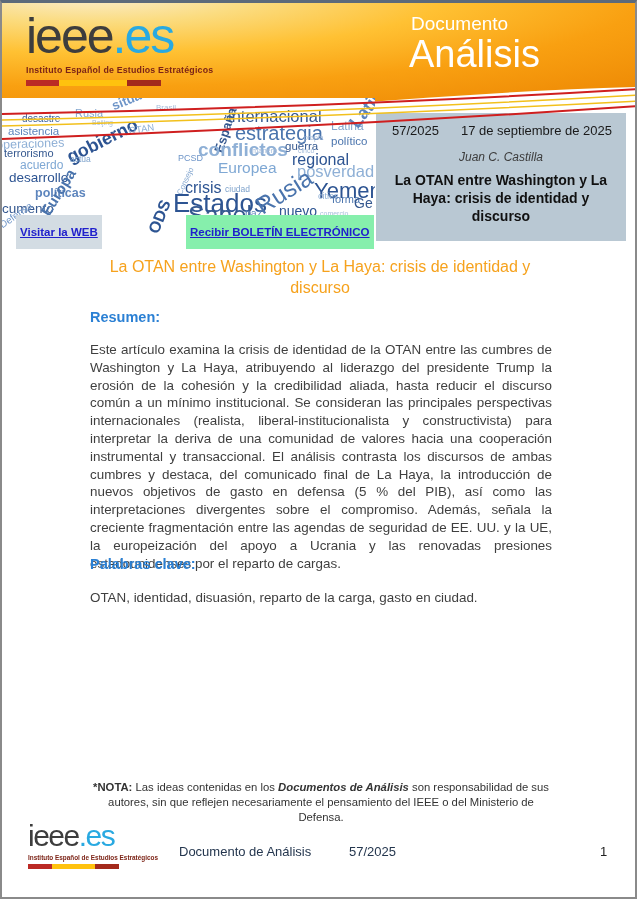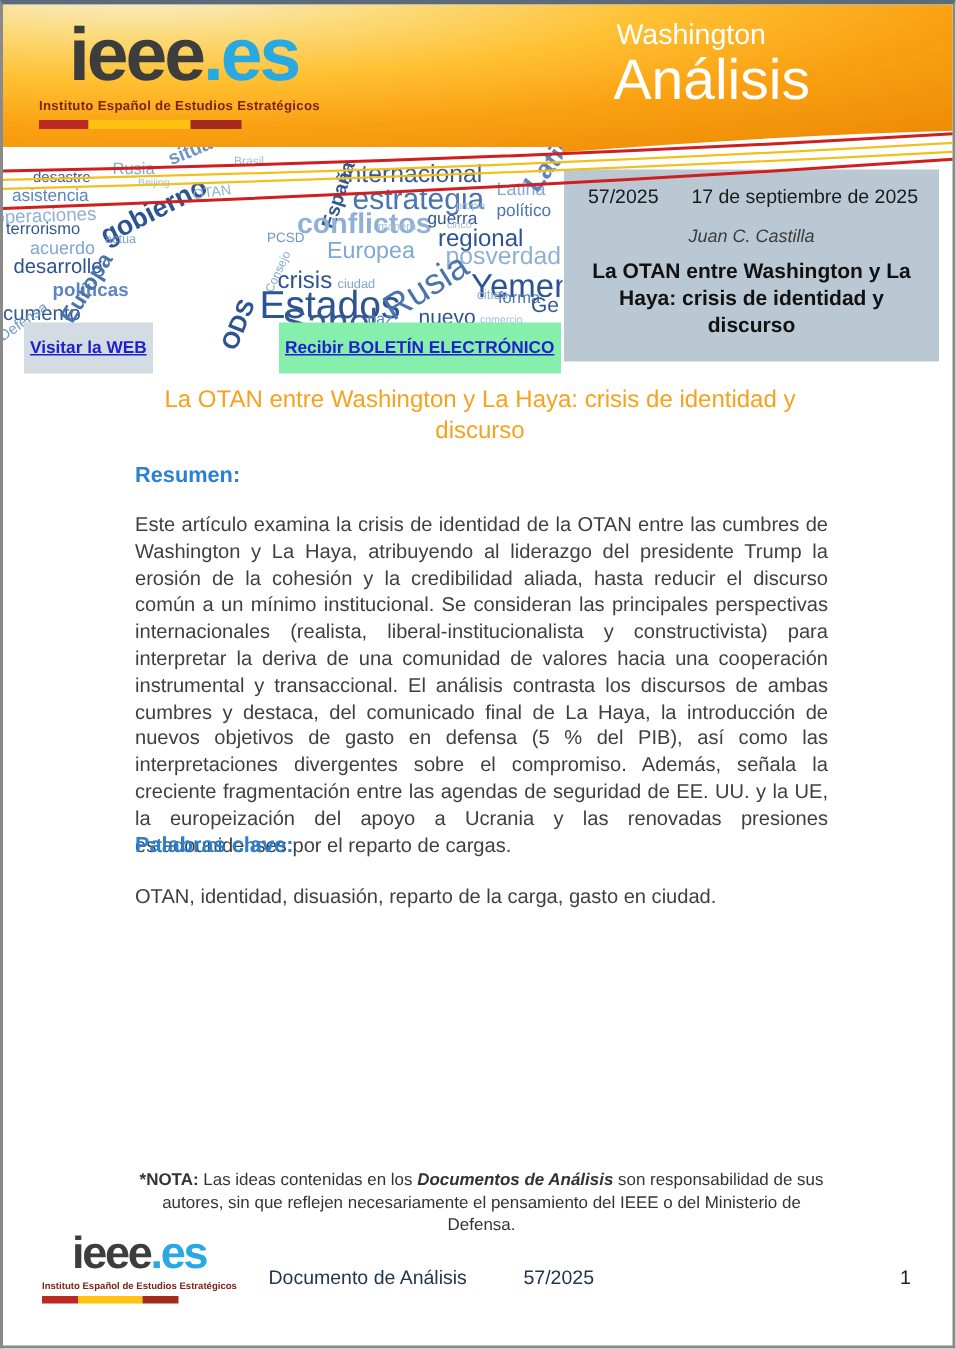--- a/index.html
+++ b/index.html
@@ -10,21 +10,21 @@
     background:#ffffff; border:2px solid #8a8a8a; border-top:3px solid #5c6a7a;
     overflow:hidden;
   }
   
   #banner-svg, #curves-svg { position:absolute; left:0; top:0; pointer-events:none; }
   #banner-svg { z-index:1; }
   #curves-svg { z-index:4; }
   
   .logo-block { position:absolute; z-index:3; }
   #logo-top { left:24px; top:8px; }
-  .logo-word { font-weight:bold; letter-spacing:-2px; line-height:1;margin-left:20px; }
+  .logo-word { font-weight:normal; letter-spacing:-2px; line-height:1; }
   #logo-top .logo-word { font-size:50px; }
   .logo-ieee { color:#3d3d3d; }
   .logo-es { color:#29a9e1; }
   .logo-tagline { font-weight:bold; color:#7c2417; }
   #logo-top .logo-tagline { font-size:8.8px; margin-top:4px; letter-spacing:.2px; }
   .logo-stripe { display:flex; margin-top:5px; }
   .logo-stripe i { display:block; height:6px; }
   #logo-top .s1 { width:33px; background:#bb2a25; }
   #logo-top .s2 { width:68px; background:#ffc20e; }
   #logo-top .s3 { width:34px; background:#a32a1c; }
@@ -108,21 +108,21 @@
     <div class="logo-word"><span class="logo-ieee">ieee</span><span class="logo-es">.es</span></div>
     <div class="logo-tagline">Instituto Español de Estudios Estratégicos</div>
     <div class="logo-stripe">
         <i class="s1"></i>
         <i class="s2"></i>
         <i class="s3"></i>
       </div>
   </div>
 
   <div id="doc-type">
-    <div class="line1">Washington</div>
+    <div class="line1">Documento</div>
     <div class="line2">Análisis</div>
   </div>
 
   <div id="cloud">
       <span style="left: 108px; top: 2px; font-size: 13px; color: rgb(110, 149, 200); font-weight: 700; transform: rotate(-22deg);">situación</span>
       <span style="left: 154px; top: 6px; font-size: 8px; color: rgb(165, 188, 218); font-weight: 400;">Brasil</span>
       <span style="left: 20px; top: 16px; font-size: 10px; color: rgb(58, 95, 154); font-weight: 400;">desastre</span>
       <span style="left: 73px; top: 10px; font-size: 11px; color: rgb(134, 168, 208); font-weight: 400;">Rusia</span>
       <span style="left: 90px; top: 21px; font-size: 7px; color: rgb(165, 188, 218); font-weight: 400;">Beijing</span>
       <span style="left: 6px; top: 28px; font-size: 11.5px; color: rgb(93, 133, 189); font-weight: 400;">asistencia</span>

